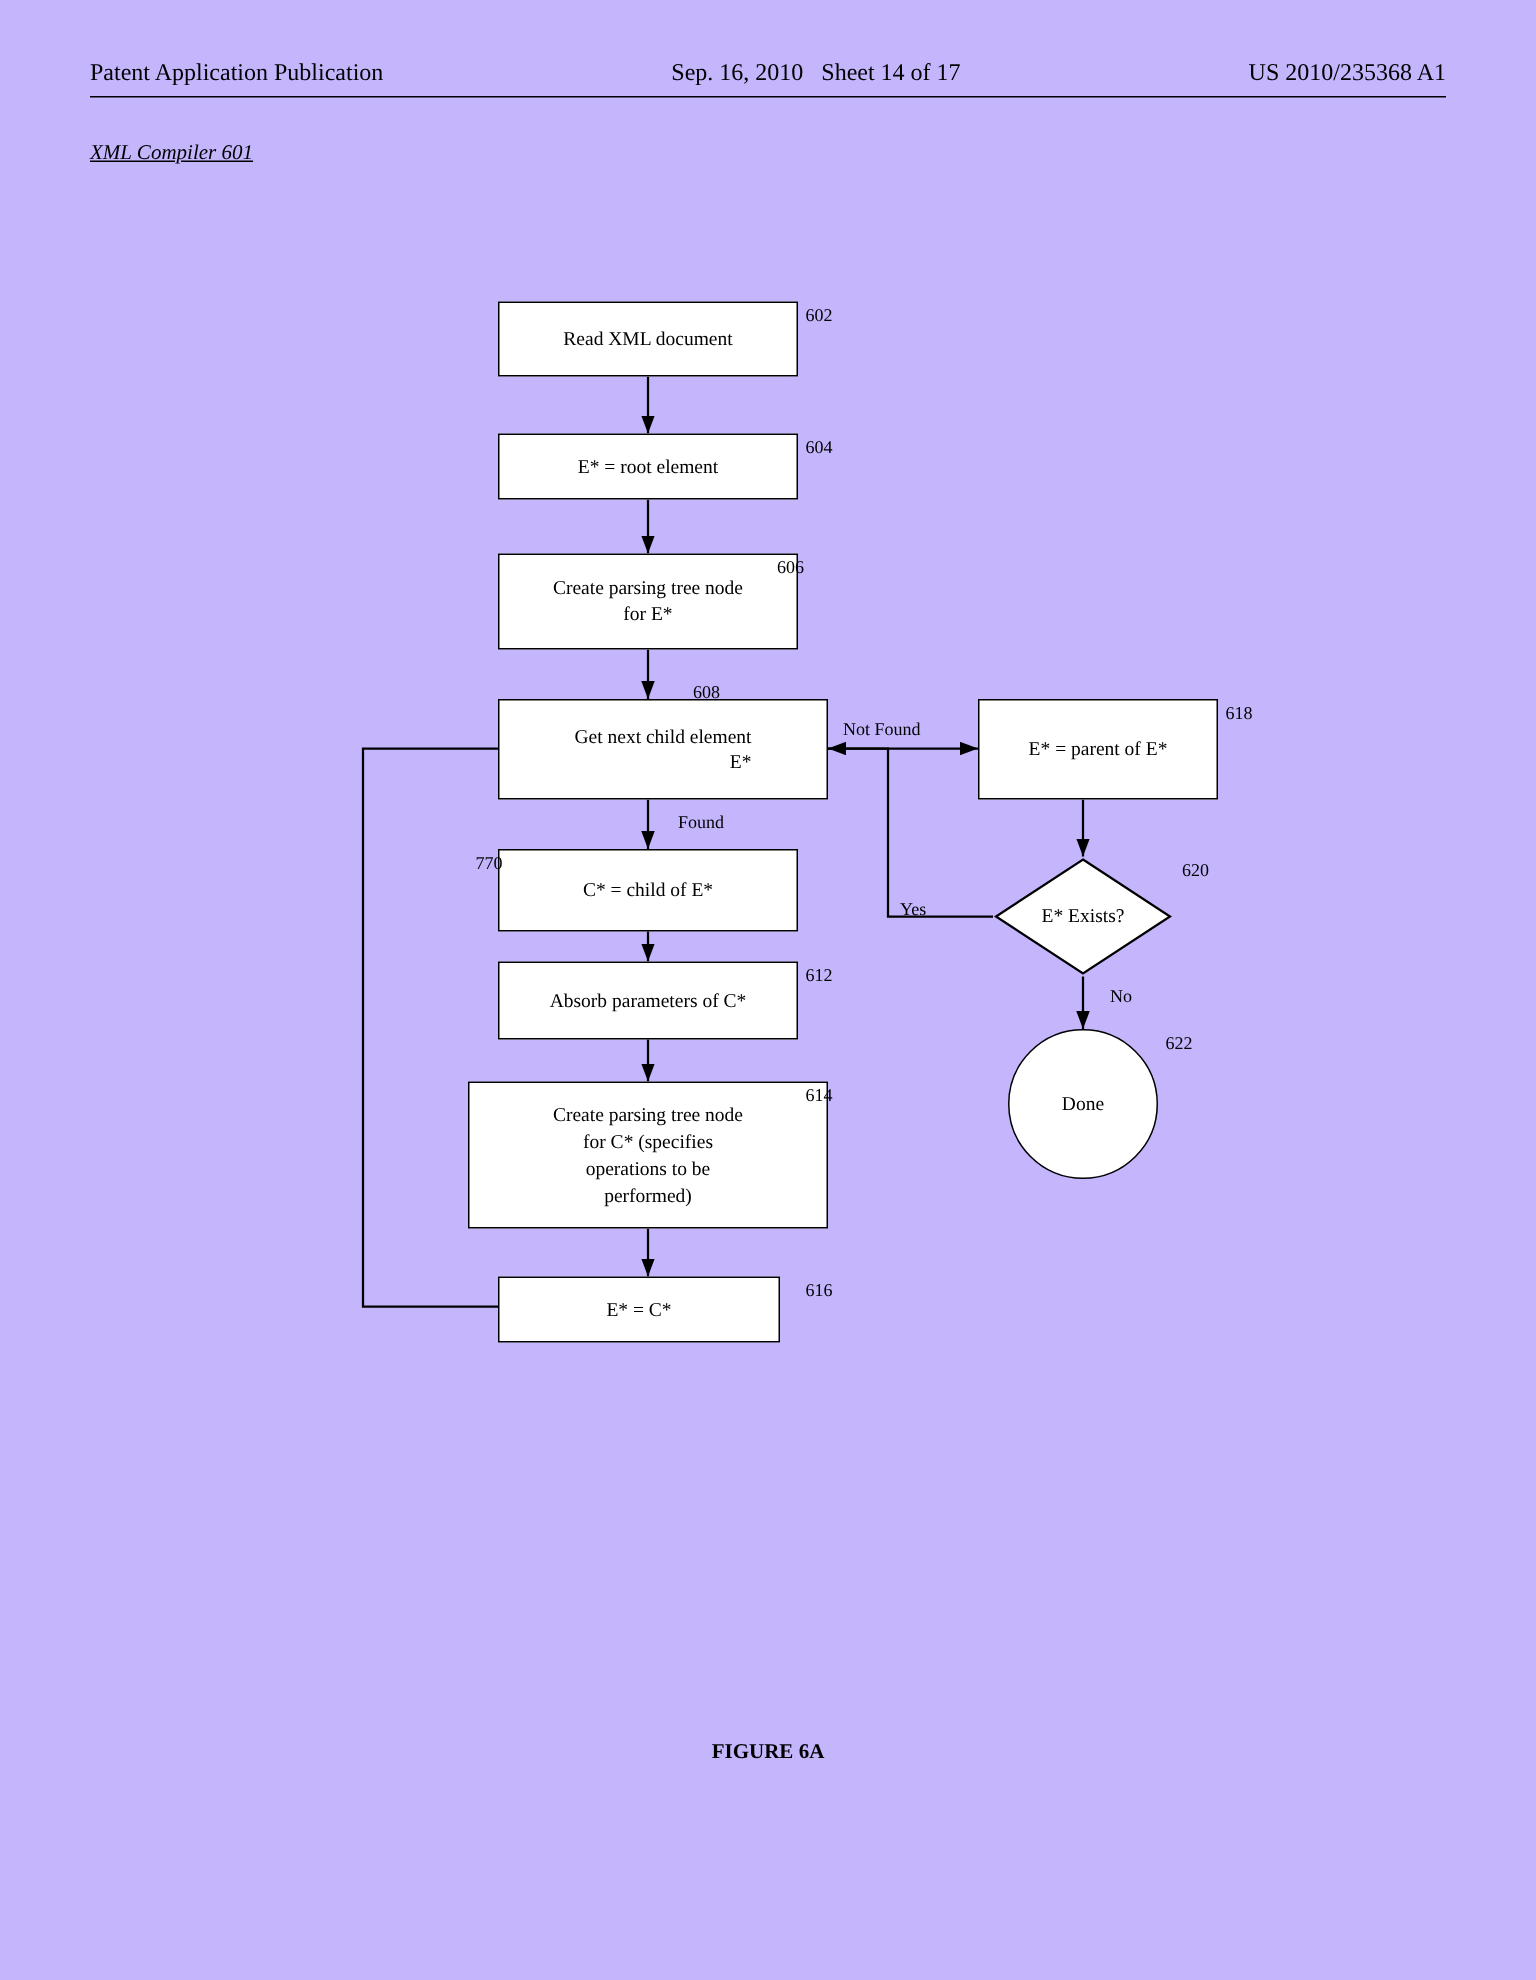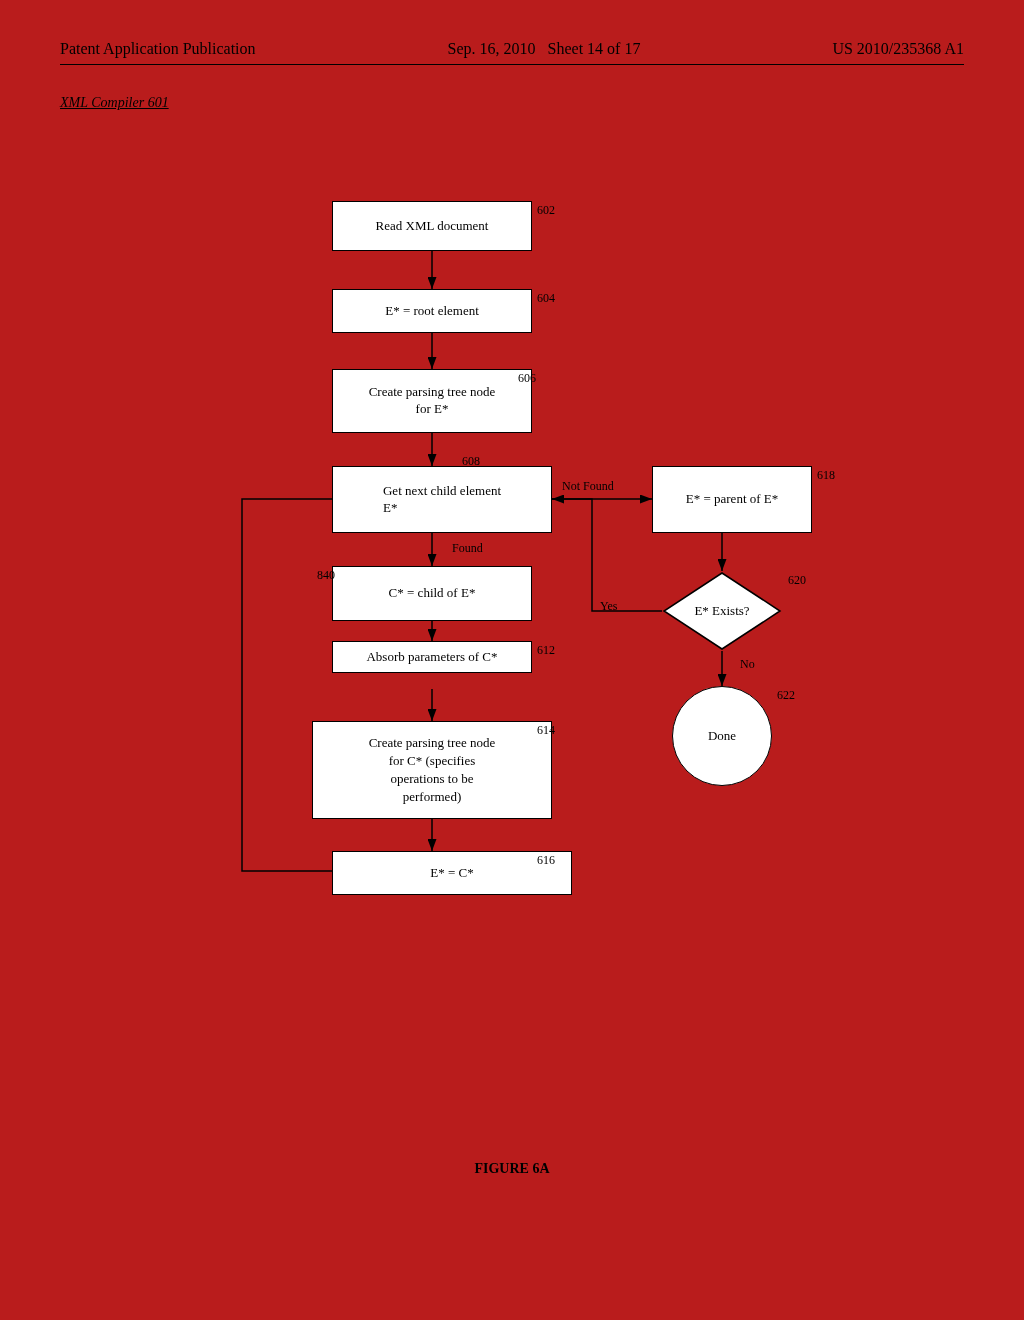--- a/index.html
+++ b/index.html
@@ -8,21 +8,21 @@
       font-family: 'Times New Roman', Times, serif;
       width: 1024px;
       min-height: 1320px;
       position: relative;
       overflow-x: hidden;
     }
 
     .page {
       width: 1024px;
       min-height: 1320px;
-      background: #b91c1c;
+      background: #c4b5fd;
       padding: 40px 60px;
       position: relative;
     }
 
     .header {
       display: flex;
       justify-content: space-between;
       align-items: baseline;
       border-bottom: 1px solid #000;
       padding-bottom: 6px;
@@ -42,21 +42,21 @@
       width: 700px;
       margin: 0 auto;
       height: 1000px;
     }
 
     
     .flow-box {
       position: absolute;
       border: 1px solid #000;
       background: #fff;
-      text-align: left;
+      text-align: right;
       display: flex;
       align-items: center;
       justify-content: center;
       font-size: 13px;
       padding: 6px 10px;
       line-height: 1.3;
     }
 
     .flow-diamond {
       position: absolute;
@@ -200,38 +200,38 @@
     </span>
 
     <span class="side-label" style="left:400px; top:338px;">Not Found</span>
 
     <span class="side-label" style="left:290px; top:400px;">Found</span>
 
     <div class="flow-box" style="left:170px; top:425px; width:200px; height:55px;">
       <span>C* = child of E*</span>
     </div>
     <span class="ref-label" style="left:155px; top:427px;">
-      <span>840</span>
-    </span>
-
-    <div class="flow-box" style="left:170px; top:500px; width:200px; height:32px;">
+      <span>770</span>
+    </span>
+
+    <div class="flow-box" style="left:170px; top:500px; width:200px; height:52px;">
       <span>Absorb parameters of C*</span>
     </div>
     <span class="ref-label" style="left:375px; top:502px;">
       <span>612</span>
     </span>
 
     <div class="flow-box" style="left:150px; top:580px; width:240px; height:98px; text-align:center; line-height:1.4;">
       <span>Create parsing tree node<br>for C* (specifies<br>operations to be<br>performed)</span>
     </div>
     <span class="ref-label" style="left:375px; top:582px;">
       <span>614</span>
     </span>
 
-    <div class="flow-box" style="left:170px; top:710px; width:240px; height:44px;">
+    <div class="flow-box" style="left:170px; top:710px; width:188px; height:44px;">
       <span>E* = C*</span>
     </div>
     <span class="ref-label" style="left:375px; top:712px;">
       <span>616</span>
     </span>
 
     <div class="flow-box" style="left:490px; top:325px; width:160px; height:67px; text-align:center;">
       <span>E* = parent of E*</span>
     </div>
     <span class="ref-label" style="left:655px; top:327px;">

